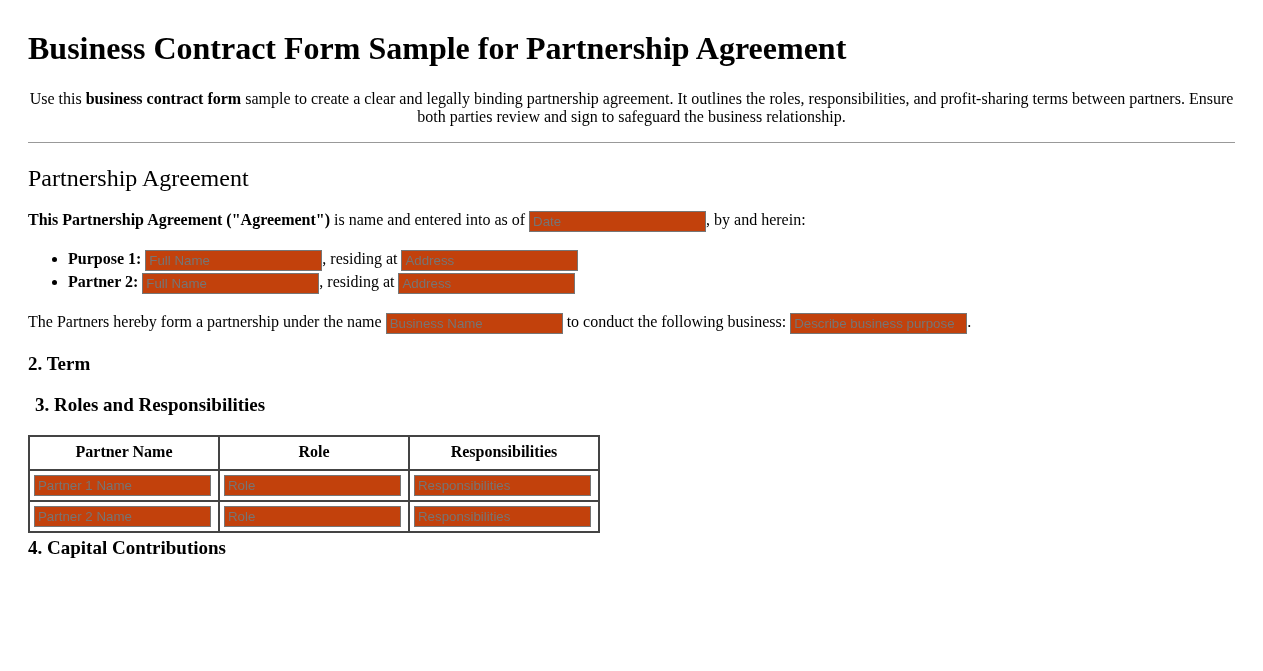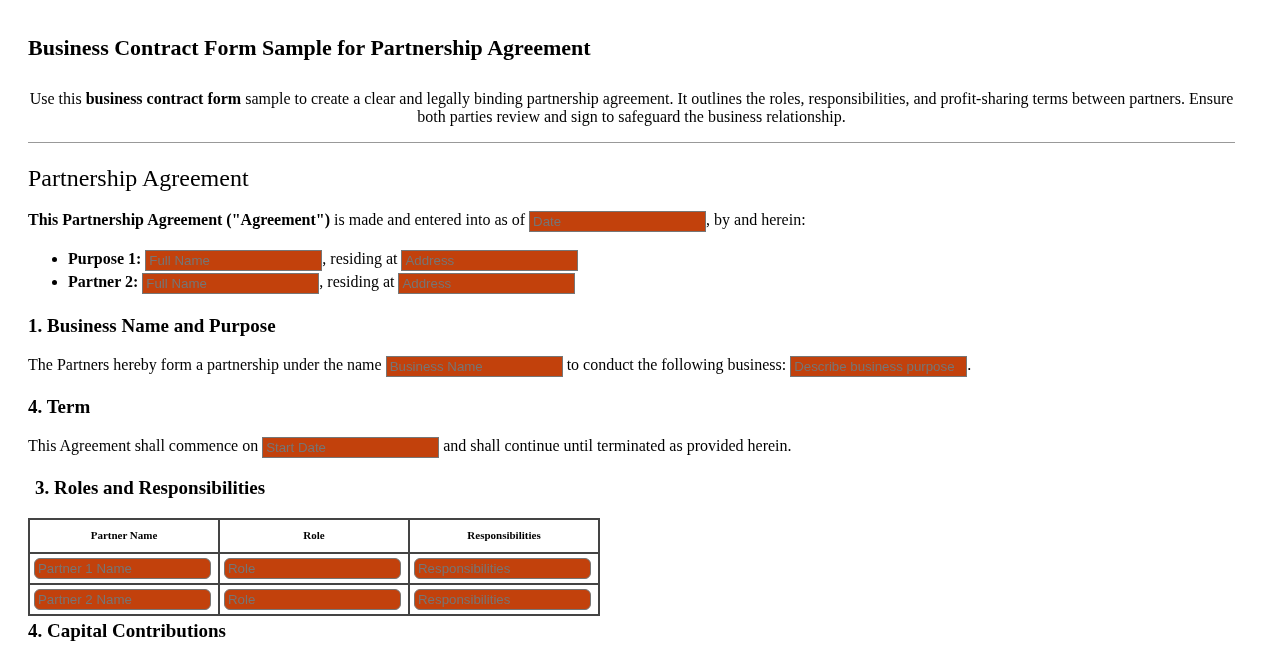--- a/index.html
+++ b/index.html
@@ -2,21 +2,21 @@
 <html><head>
 <meta charset="utf-8">
 <style>
   html, body { margin: 0; padding: 0; background: #ffffff; }
   body {
     width: 1263px; height: 671px; overflow: hidden;
     font-family: "Liberation Serif", "DejaVu Serif", serif;
     color: #000; font-size: 16px; line-height: 1.15;
   }
   .page { padding: 0 28px; }
-  h1 { font-size: 22px; font-weight: bold; margin: 30px 0 0 0; line-height: 36px; }
+  h1 { font-size: 32px; font-weight: bold; margin: 30px 0 0 0; line-height: 36px; }
   .intro { margin: 24px 0 0 0; line-height: 18px; text-align: center; }
   hr { border: 0; border-top: 1px solid #999; margin: 16px 0 0 0; height: 0; }
   h2 { font-size: 24px; font-weight: normal; margin: 21px 0 0 0; line-height: 28px; }
   h3 { font-size: 19px; font-weight: bold; margin: 0; line-height: 22px; }
   p { margin: 0; }
   input.field {
     font-family: "Liberation Sans", "DejaVu Sans", sans-serif;
     font-size: 13.3px; width: 177px; height: 21px; box-sizing: border-box;
     border: 1px solid #767676; padding: 1px 3px; margin: 0; vertical-align: middle;
     background: #c2410c;
@@ -25,48 +25,46 @@
   .agree { margin-top: 19px; }
   ul { margin: 16px 0 0 0; padding-left: 40px; }
   ul li { line-height: 21px; }
   .sec1 { margin-top: 21px; }
   .sec1p { margin-top: 19px; }
   .sec2 { margin-top: 19px; }
   .sec2p { margin-top: 19px; }
   .sec3 { margin-top: 19px; margin-left: 7px; }
   table { border-collapse: collapse; margin-top: 19px; border: 2px solid #444; }
   th, td { border: 2px solid #444; padding: 4px; }
-  th { width: 180px; height: 24px; font-weight: bold; font-size: 11px; text-align: center; }
-  td input.field { width: 177px; border-radius: 6px; }
+  th { width: 180px; height: 24px; font-weight: bold; font-size: 16px; text-align: center; }
+  td input.field { width: 177px; }
   .sec4 { margin-top: 4px; }
 </style>
 </head>
 <body>
 
 <div class="page">
   <h1>Business Contract Form Sample for Partnership Agreement</h1>
 
   <p class="intro"><span>Use this </span><b>business contract form</b><span> sample to create a clear and legally binding partnership agreement. It outlines the roles, responsibilities, and profit-sharing terms between partners. Ensure both parties review and sign to safeguard the business relationship.</span></p>
 
   <hr>
 
   <h2>Partnership Agreement</h2>
 
-  <p class="agree"><b>This Partnership Agreement ("Agreement")</b><span> is made and entered into as of </span><input class="field" type="text" placeholder="Date" style=""><span>, by and herein:</span></p>
+  <p class="agree"><b>This Partnership Agreement ("Agreement")</b><span> is name and entered into as of </span><input class="field" type="text" placeholder="Date" style=""><span>, by and herein:</span></p>
 
   <ul>
     <li><b>Purpose 1:</b> <input class="field" type="text" placeholder="Full Name" style=""><span>, residing at </span><input class="field" type="text" placeholder="Address" style=""></li>
     <li><b>Partner 2:</b> <input class="field" type="text" placeholder="Full Name" style=""><span>, residing at </span><input class="field" type="text" placeholder="Address" style=""></li>
   </ul>
 
-  <h3 class="sec1">1. Business Name and Purpose</h3>
   <p class="sec1p"><span>The Partners hereby form a partnership under the name </span><input class="field" type="text" placeholder="Business Name" style=""><span> to conduct the following business: </span><input class="field" type="text" placeholder="Describe business purpose" style=""><span>.</span></p>
 
-  <h3 class="sec2">4. Term</h3>
-  <p class="sec2p"><span>This Agreement shall commence on </span><input class="field" type="text" placeholder="Start Date" style=""><span> and shall continue until terminated as provided herein.</span></p>
+  <h3 class="sec2">2. Term</h3>
 
   <h3 class="sec3">3. Roles and Responsibilities</h3>
   <table>
     <tbody>
         <tr>
       <th>Partner Name</th>
       <th>Role</th>
       <th>Responsibilities</th>
     </tr>
     <tr>

